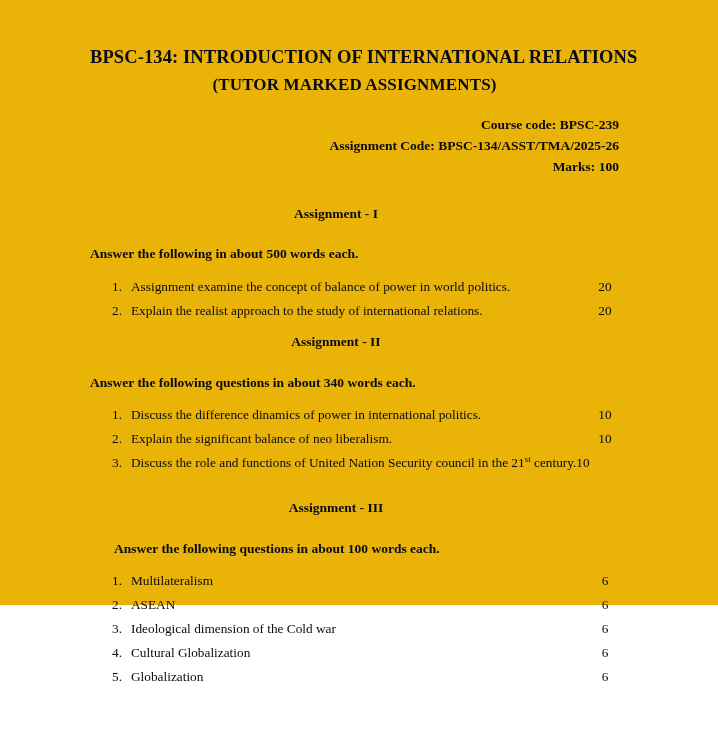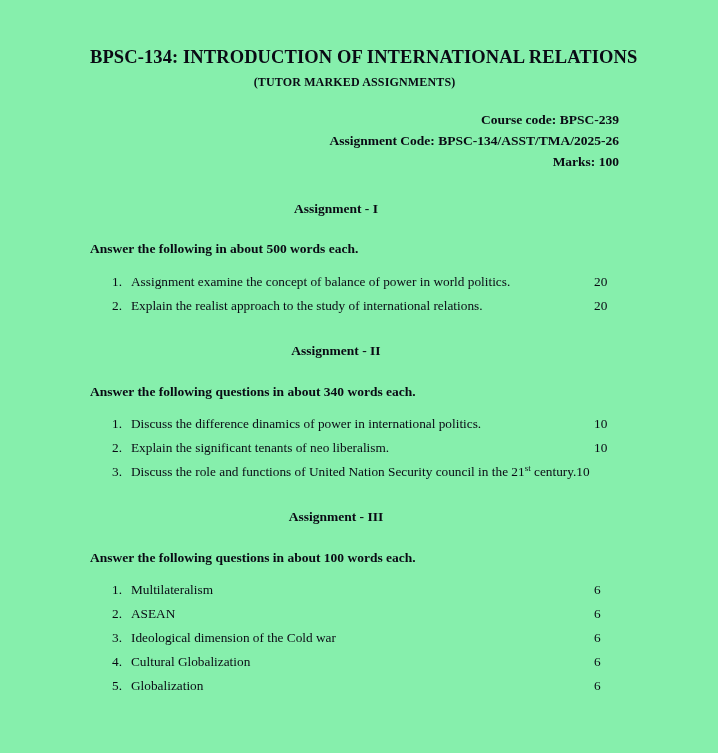--- a/index.html
+++ b/index.html
@@ -10,42 +10,42 @@
   body {
     width: 718px;
     height: 753px;
     font-family: "Liberation Serif", "DejaVu Serif", serif;
     color: #0a0a14;
     overflow: hidden;
   }
   .page {
     position: relative;
     width: 718px;
-    height: 753px;
-    background: #86efac;
+    height: 605px;
+    background: #eab308;
   }
   .content {
     position: absolute;
     left: 90px;
     top: 0;
     width: 529px;
   }
 
   
   .doc-title {
     font-size: 18.5px;
     font-weight: bold;
     text-align: center;
     letter-spacing: 0.1px;
     margin-top: 46px;
     line-height: 1.25;
     white-space: nowrap;
   }
   .doc-subtitle {
-    font-size: 12px;
+    font-size: 17px;
     font-weight: bold;
     text-align: center;
     margin-top: 6px;
     letter-spacing: 0.15px;
   }
 
   
   .meta {
     margin-top: 20px;
     text-align: right;
@@ -87,21 +87,21 @@
     flex: 0 0 19px;
     text-align: left;
     margin-left: 22px;
   }
   .qtext {
     flex: 1 1 auto;
     white-space: nowrap;
   }
   .qmarks {
     flex: 0 0 auto;
-    text-align: left;
+    text-align: center;
     width: 22px;
     margin-right: 3px;
   }
   
   .qitem.inline-marks .qtext { flex: 0 1 auto; }
   .qitem.inline-marks .qmarks {
     width: auto;
     margin-right: 0;
     text-align: left;
   }
@@ -109,26 +109,26 @@
     font-size: 0.68em;
     vertical-align: super;
     line-height: 0;
   }
 
   
   .sec-1 { margin-top: 28px; }
   .sec-1 .section-intro { margin-top: 24px; }
   .sec-1 .qlist { margin-top: 18px; }
 
-  .sec-2 { margin-top: 20px; }
+  .sec-2 { margin-top: 6px; }
   .sec-2 .section-intro { margin-top: 25px; }
   .sec-2 .qlist { margin-top: 17px; }
 
   .sec-3 { margin-top: 20px; }
-  .sec-3 .section-intro { margin-top: 25px; }
+  .sec-3 .section-intro { margin-top: 25px; margin-left: 24px; }
   .sec-3 .qlist { margin-top: 17px; }
 </style>
 </head>
 <body>
 
 <div class="page">
   <div class="content">
 
     <div class="doc-title">BPSC-134: INTRODUCTION OF INTERNATIONAL RELATIONS</div>
     <div class="doc-subtitle">(TUTOR MARKED ASSIGNMENTS)</div>
@@ -160,21 +160,21 @@
       <div class="section-heading">Assignment - II</div>
       <div class="section-intro">Answer the following questions in about 340 words each.</div>
       <ol class="qlist">
         <li class="qitem">
           <span class="qnum">1.</span>
           <span class="qtext">Discuss the difference dinamics of power in international politics.</span>
           <span class="qmarks">10</span>
         </li>
         <li class="qitem">
           <span class="qnum">2.</span>
-          <span class="qtext">Explain the significant tenants of neo liberalism.</span>
+          <span class="qtext">Explain the significant balance of neo liberalism.</span>
           <span class="qmarks">10</span>
         </li>
         <li class="qitem inline-marks">
           <span class="qnum">3.</span>
           <span class="qtext"><span>Discuss the role and functions of United Nation Security council in the 21</span><sup>st</sup><span> century.</span></span>
           <span class="qmarks">10</span>
         </li>
       </ol>
     </div>
 

